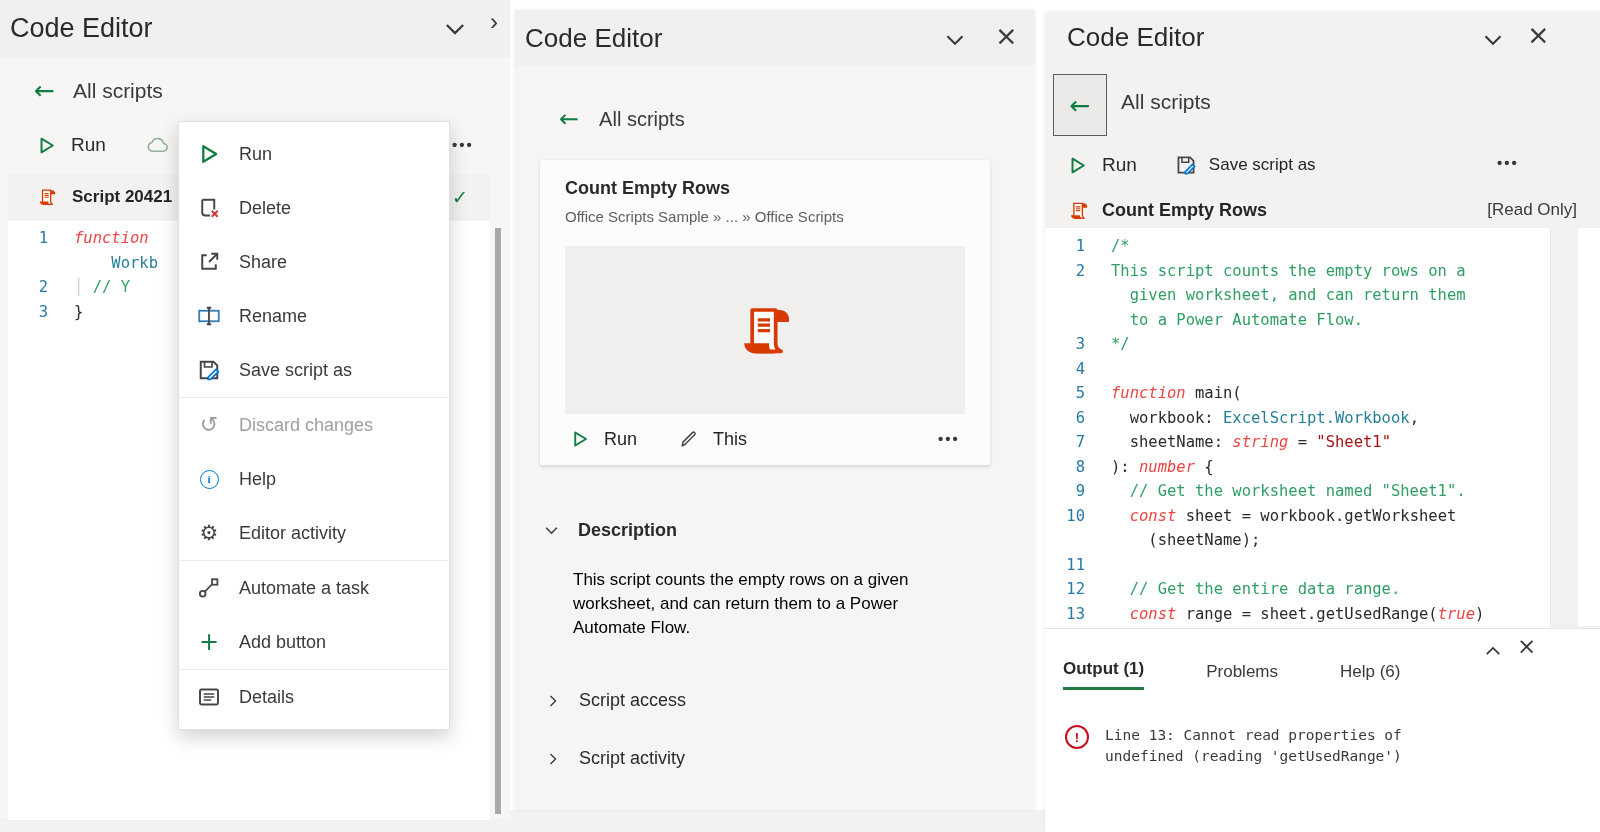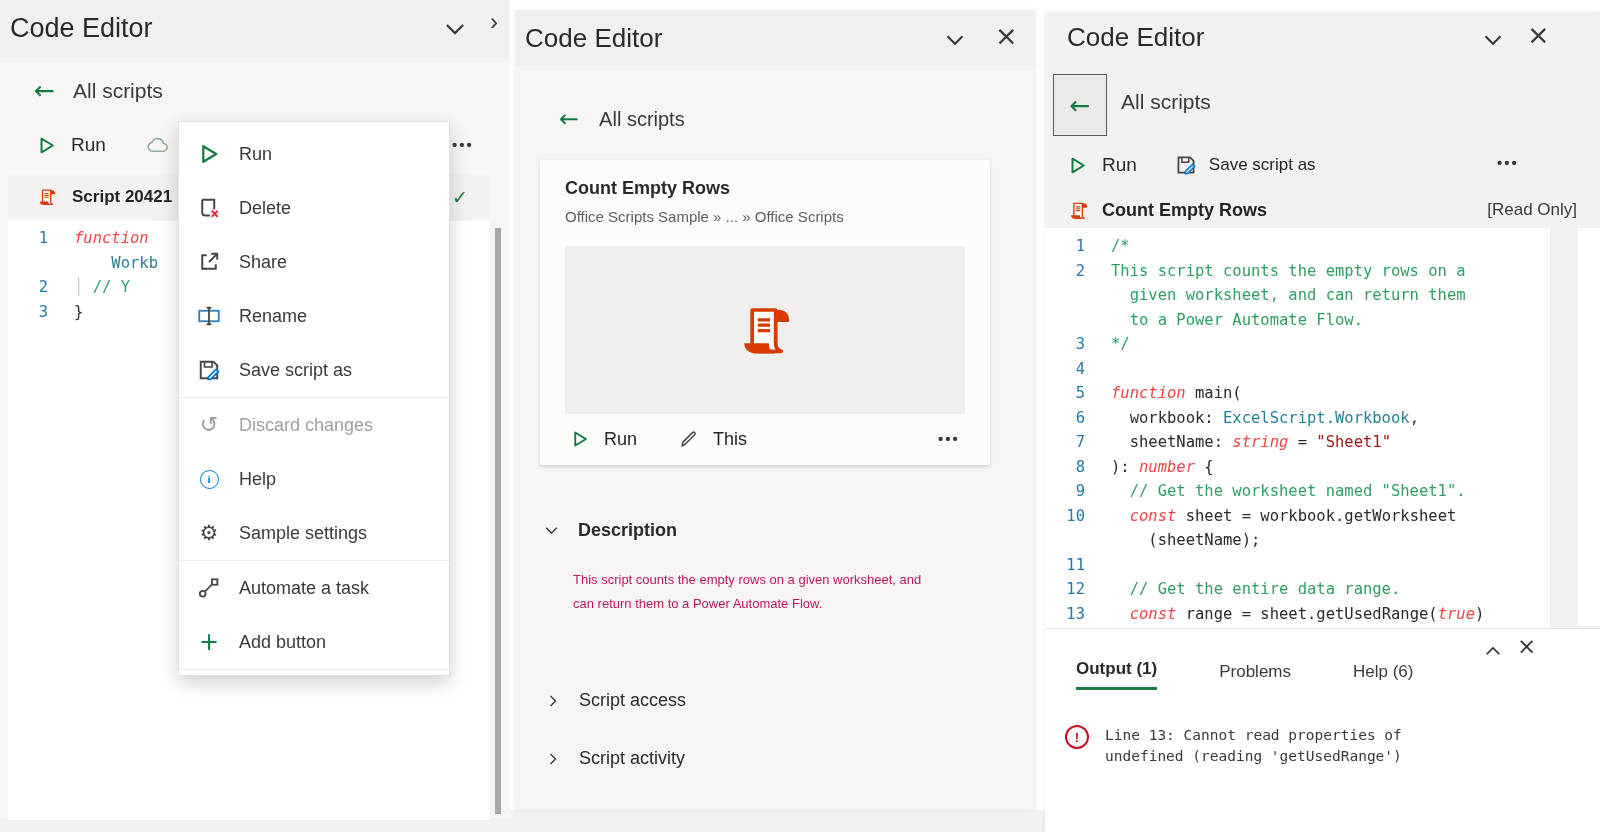--- a/index.html
+++ b/index.html
@@ -53,21 +53,21 @@
   .menu-item.disabled .mi-label{color:#a19f9d;}
   .menu-sep{height:1px;background:#edebe9;margin:0;}
 
   
   #script-card{left:25px;top:150px;width:450px;height:305px;background:#fcfcfb;
      border-radius:2px;box-shadow:0 1.6px 3.6px rgba(0,0,0,.13);}
   #card-preview{left:25px;top:86px;width:400px;height:168px;background:#f0efed;
      display:flex;align-items:center;justify-content:center;}
   .section-label{font-size:18px;font-weight:700;color:#2b2a29;}
   .section-label-reg{font-size:18px;color:#2b2a29;}
-  .desc-text{font-size:13px;line-height:24px;color:#be185d;width:352px;}
+  .desc-text{font-size:17px;line-height:24px;color:#000000;width:352px;}
 
   
   #output-panel{left:0;top:616px;width:555px;height:204px;background:#ffffff;border-top:1px solid #e6e4e2;}
   .tab{font-size:17px;color:#3b3a39;padding-bottom:8px;cursor:default;}
   .tab.active{font-weight:700;color:#2b2a29;border-bottom:3px solid #1e7e45;}
   .err-text{font-family:"DejaVu Sans Mono","Liberation Mono",monospace;font-size:14.5px;
             line-height:21px;color:#3b3a39;width:310px;}
 
   .scrollbar-thumb{background:#a8a8a8;}
   .scrollbar-track{background:#f1f1f1;border-left:1px solid #e8e8e8;}
@@ -183,40 +183,49 @@
       <div class="menu-item">
         <span class="icon">
           <span class="circ-i">i</span>
         </span>
         <span class="mi-label">Help</span>
       </div>
       <div class="menu-item">
         <span class="icon">
           <span class="ug" style="font-size:21px;color:#484644;">⚙</span>
         </span>
-        <span class="mi-label">Sample settings</span>
+        <span class="mi-label">Editor activity</span>
       </div>
       <div class="menu-sep"></div>
       <div class="menu-item">
         <span class="icon">
           <svg viewBox="0 0 16 16" width="100%" height="100%">
             <circle cx="3.8" cy="11.8" r="1.9" fill="none" stroke="#484644" stroke-width="1.2"></circle>
             <path d="M5.3 10.4 10 5.5" stroke="#484644" stroke-width="1.2"></path>
             <rect x="10" y="2.2" width="3.6" height="3.6" fill="none" stroke="#484644" stroke-width="1.2"></rect>
           </svg>
         </span>
         <span class="mi-label">Automate a task</span>
       </div>
       <div class="menu-item">
         <span class="icon">
           <span class="ug" style="color:#107c41;font-size:24px;font-weight:400;">+</span>
         </span>
         <span class="mi-label">Add button</span>
       </div>
       <div class="menu-sep"></div>
+      <div class="menu-item">
+        <span class="icon">
+          <svg viewBox="0 0 16 16" width="100%" height="100%">
+            <rect x="2" y="3" width="12" height="10" rx="1" fill="none" stroke="#484644" stroke-width="1.3"></rect>
+            <path d="M4.5 6h7M4.5 8h7M4.5 10h5" stroke="#484644" stroke-width="1.1"></path>
+          </svg>
+        </span>
+        <span class="mi-label">Details</span>
+      </div>
     </div>
 </div>
 
 <div class="panel" id="middle-panel">
   <div class="abs" id="middle-header">
     <div class="abs pane-title" style="left:10px;top:13px;font-size:26px;">Code Editor</div>
     <div class="abs icon" style="left:428px;top:18px;width:24px;height:24px;">
         <svg viewBox="0 0 16 16" width="100%" height="100%">
           <path d="M3 5.5l5 5 5-5" fill="none" stroke="#3b3a39" stroke-width="1.4"></path>
         </svg>
@@ -336,21 +345,21 @@
   <div class="abs scrollbar-track" style="left:505px;top:216px;width:28px;height:398px;"></div>
   <div class="abs" style="left:533px;top:216px;width:22px;height:398px;background:#ffffff;"></div>
 
   <div class="abs" id="output-panel">
     <div class="abs icon" style="left:438px;top:12px;width:20px;height:20px;">
         <svg viewBox="0 0 16 16" width="100%" height="100%">
           <path d="M3 10.5l5-5 5 5" fill="none" stroke="#3b3a39" stroke-width="1.4"></path>
         </svg>
       </div>
     <div class="abs ug" style="left:472px;top:6px;font-size:23px;color:#3b3a39;">×</div>
-    <div class="abs row" id="output-tabs" style="left:18px;top:30px;gap:62px;align-items:flex-end;margin-left:13px;">
+    <div class="abs row" id="output-tabs" style="left:18px;top:30px;gap:62px;align-items:flex-end;">
         <span class="tab active">Output (1)</span>
         <span class="tab">Problems</span>
         <span class="tab">Help (6)</span>
       </div>
     <div class="abs row" style="left:20px;top:96px;align-items:flex-start;">
       <span class="err-circ">!</span>
       <span class="err-text" style="margin-left:16px;">Line 13: Cannot read properties of undefined (reading 'getUsedRange')</span>
     </div>
   </div>
 </div>

